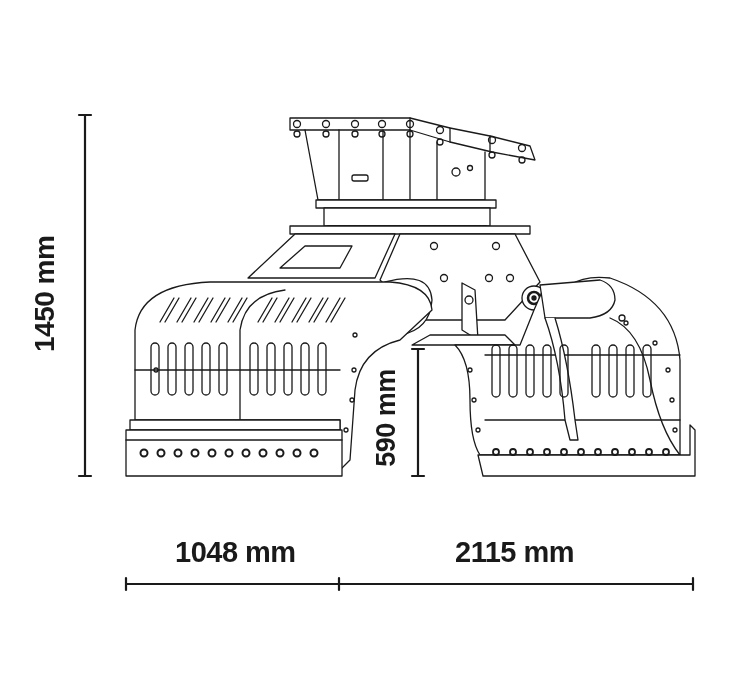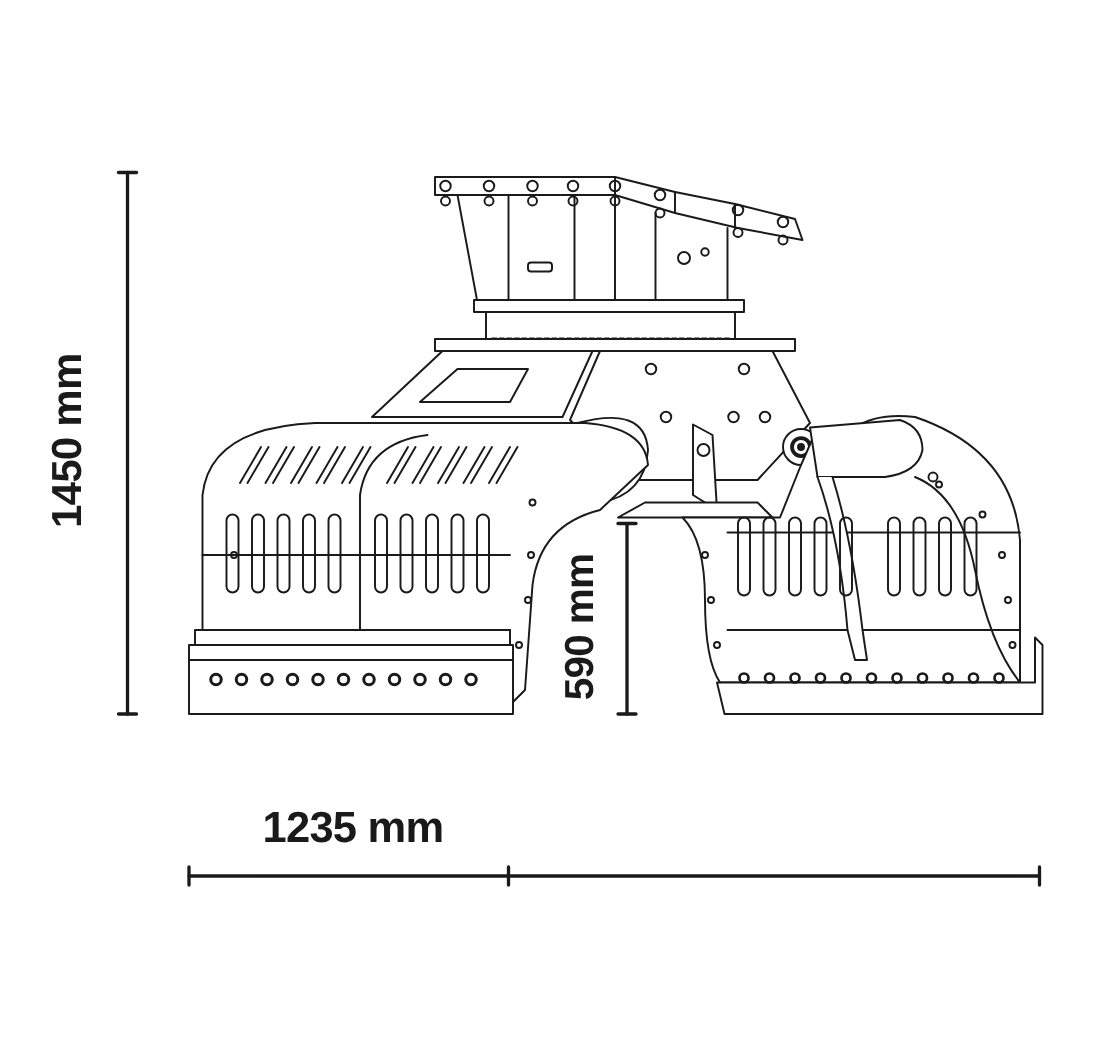--- a/index.html
+++ b/index.html
@@ -196,15 +196,16 @@
         <circle cx="649" cy="452" r="3" stroke-width="1.8"></circle>
         <circle cx="666" cy="452" r="3" stroke-width="1.8"></circle>
       </g>
     </g>
   </svg>
 
   <div class="dim-label rot" style="left:-10px; top:282px; width:110px; height:30px; line-height:30px; font-size:28px; text-align:center;">1450 mm</div>
 
   <div class="dim-label rot" style="left:336px; top:404px; width:100px; height:28px; line-height:28px; font-size:27px; text-align:center;">590 mm</div>
 
-  <div class="dim-label" style="left:175px; top:536px; font-size:29px;">1235 mm</div>
-
+  <div class="dim-label" style="left:175px; top:536px; font-size:29px;">1048 mm</div>
+
+  <div class="dim-label" style="left:455px; top:536px; font-size:29px;">2115 mm</div>
 </div>
 
 </body></html>

